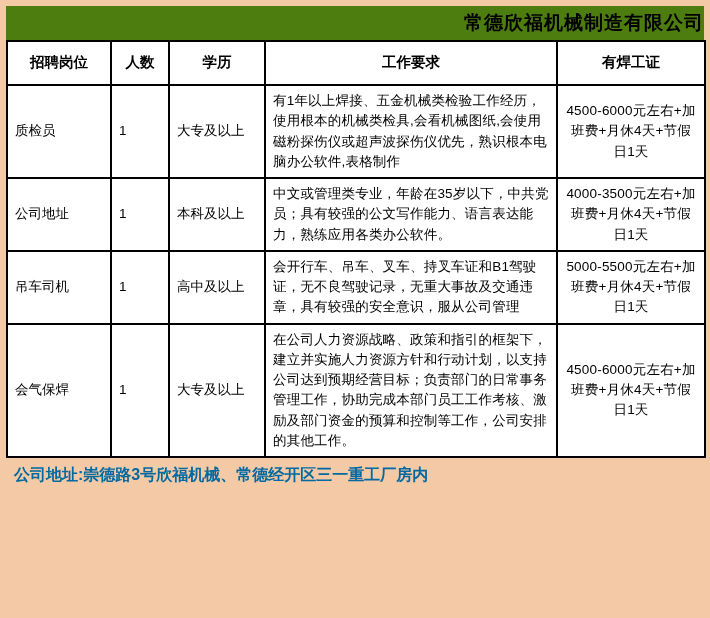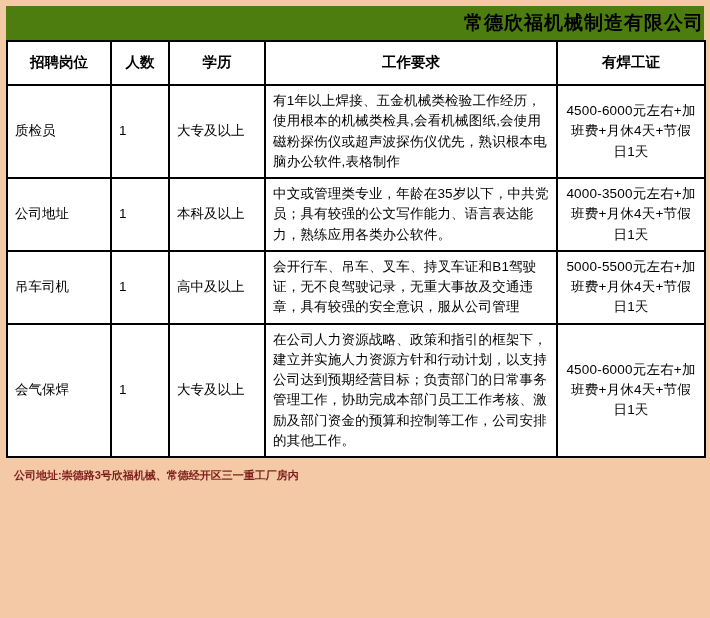--- a/index.html
+++ b/index.html
@@ -72,23 +72,23 @@
     margin-left: 21px;
   }
   .footer-bar {
     height: 34px;
     display: flex;
     align-items: center;
     background: #f3c9a6;
     padding-left: 8px;
   }
   .footer-text {
-    font-size: 11px;
+    font-size: 16px;
     font-weight: bold;
-    color: #7f1d1d;
+    color: #0369a1;
   }
 </style>
 </head>
 <body>
 
 <div class="sheet">
 
   <div class="title-bar">
     <div class="title-text">常德欣福机械制造有限公司</div>
   </div>

